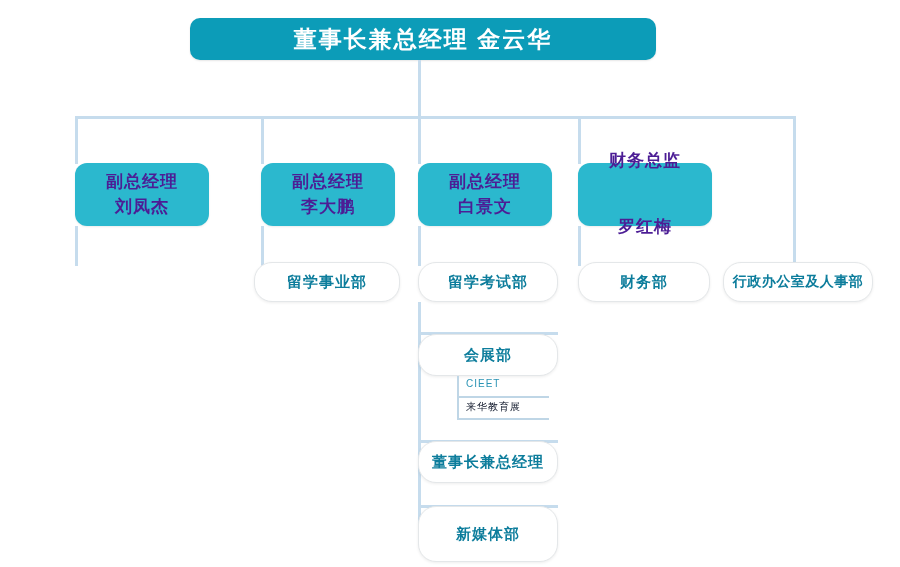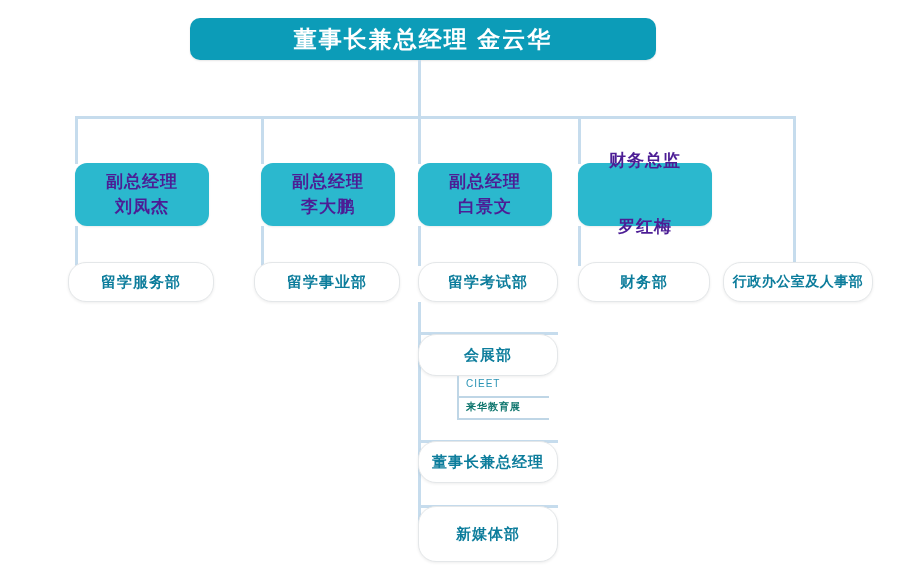--- a/index.html
+++ b/index.html
@@ -75,21 +75,21 @@
 
   .leaf {
     position: absolute;
     color: #2a93b4;
     font-size: 10px;
     letter-spacing: 1px;
     white-space: nowrap;
     display: flex;
     align-items: flex-start;
   }
-  .leaf-cn { font-weight: bold; color: #0f766e; }
+  .leaf-cn { font-weight: normal; color: #0f172a; }
 
   .exec-line1, .exec-line2 { display: block; }
 </style>
 </head>
 <body>
 
 <div id="chart-canvas">
 
   <div class="node node-root" style="left:190px; top:18px; width:466px; height:42px;">
     <span>董事长兼总经理  金云华</span>
@@ -123,23 +123,20 @@
   <div class="node node-exec" style="left:578px; top:163px; width:134px; height:63px;gap:41px;">
     <span class="exec-line1">财务总监</span>
     <span class="exec-line2">罗红梅</span>
   </div>
 
   <div class="line line-v" style="left:75px; top:226px; width:3px; height:40px;"></div>
   <div class="line line-v" style="left:261px; top:226px; width:3px; height:40px;"></div>
   <div class="line line-v" style="left:418px; top:226px; width:3px; height:40px;"></div>
   <div class="line line-v" style="left:578px; top:226px; width:3px; height:40px;"></div>
 
-  <div class="node node-dept" style="left:68px; top:262px; width:146px; height:40px;">
-    <span>留学服务部</span>
-  </div>
 
   <div class="node node-dept" style="left:254px; top:262px; width:146px; height:40px;">
     <span>留学事业部</span>
   </div>
 
   <div class="node node-dept" style="left:418px; top:262px; width:140px; height:40px;">
     <span>留学考试部</span>
   </div>
 
   <div class="node node-dept" style="left:578px; top:262px; width:132px; height:40px;">

